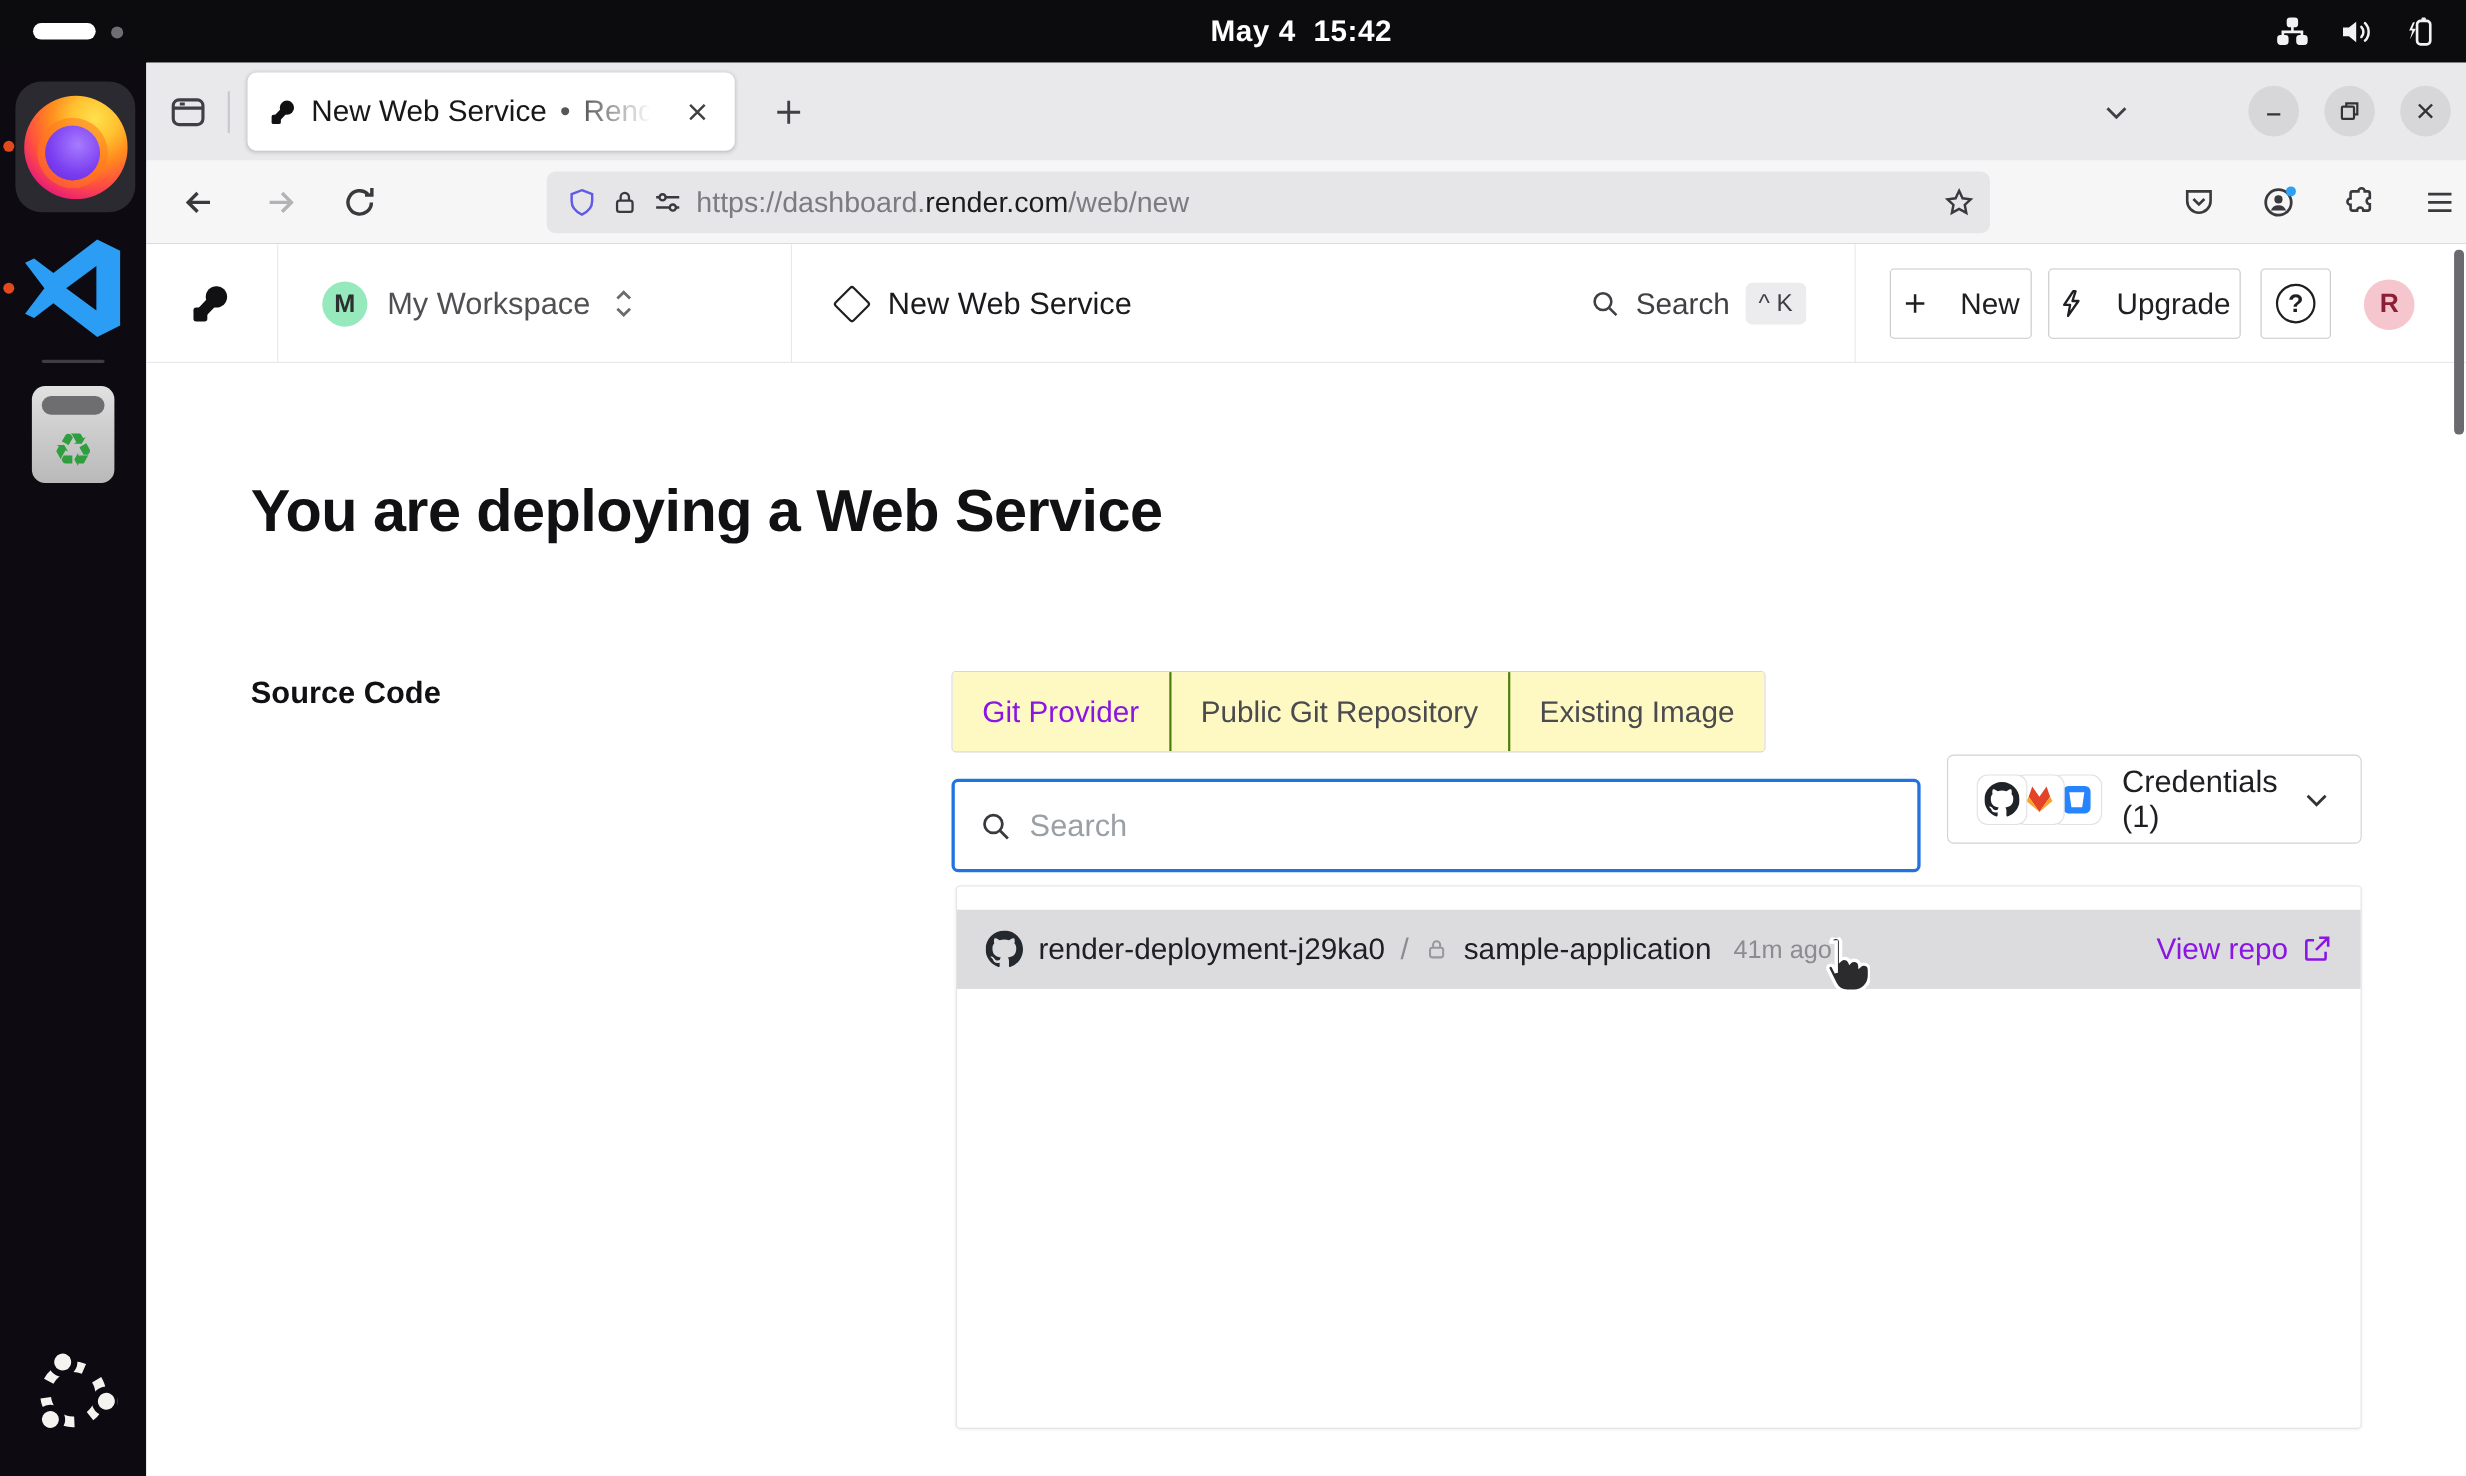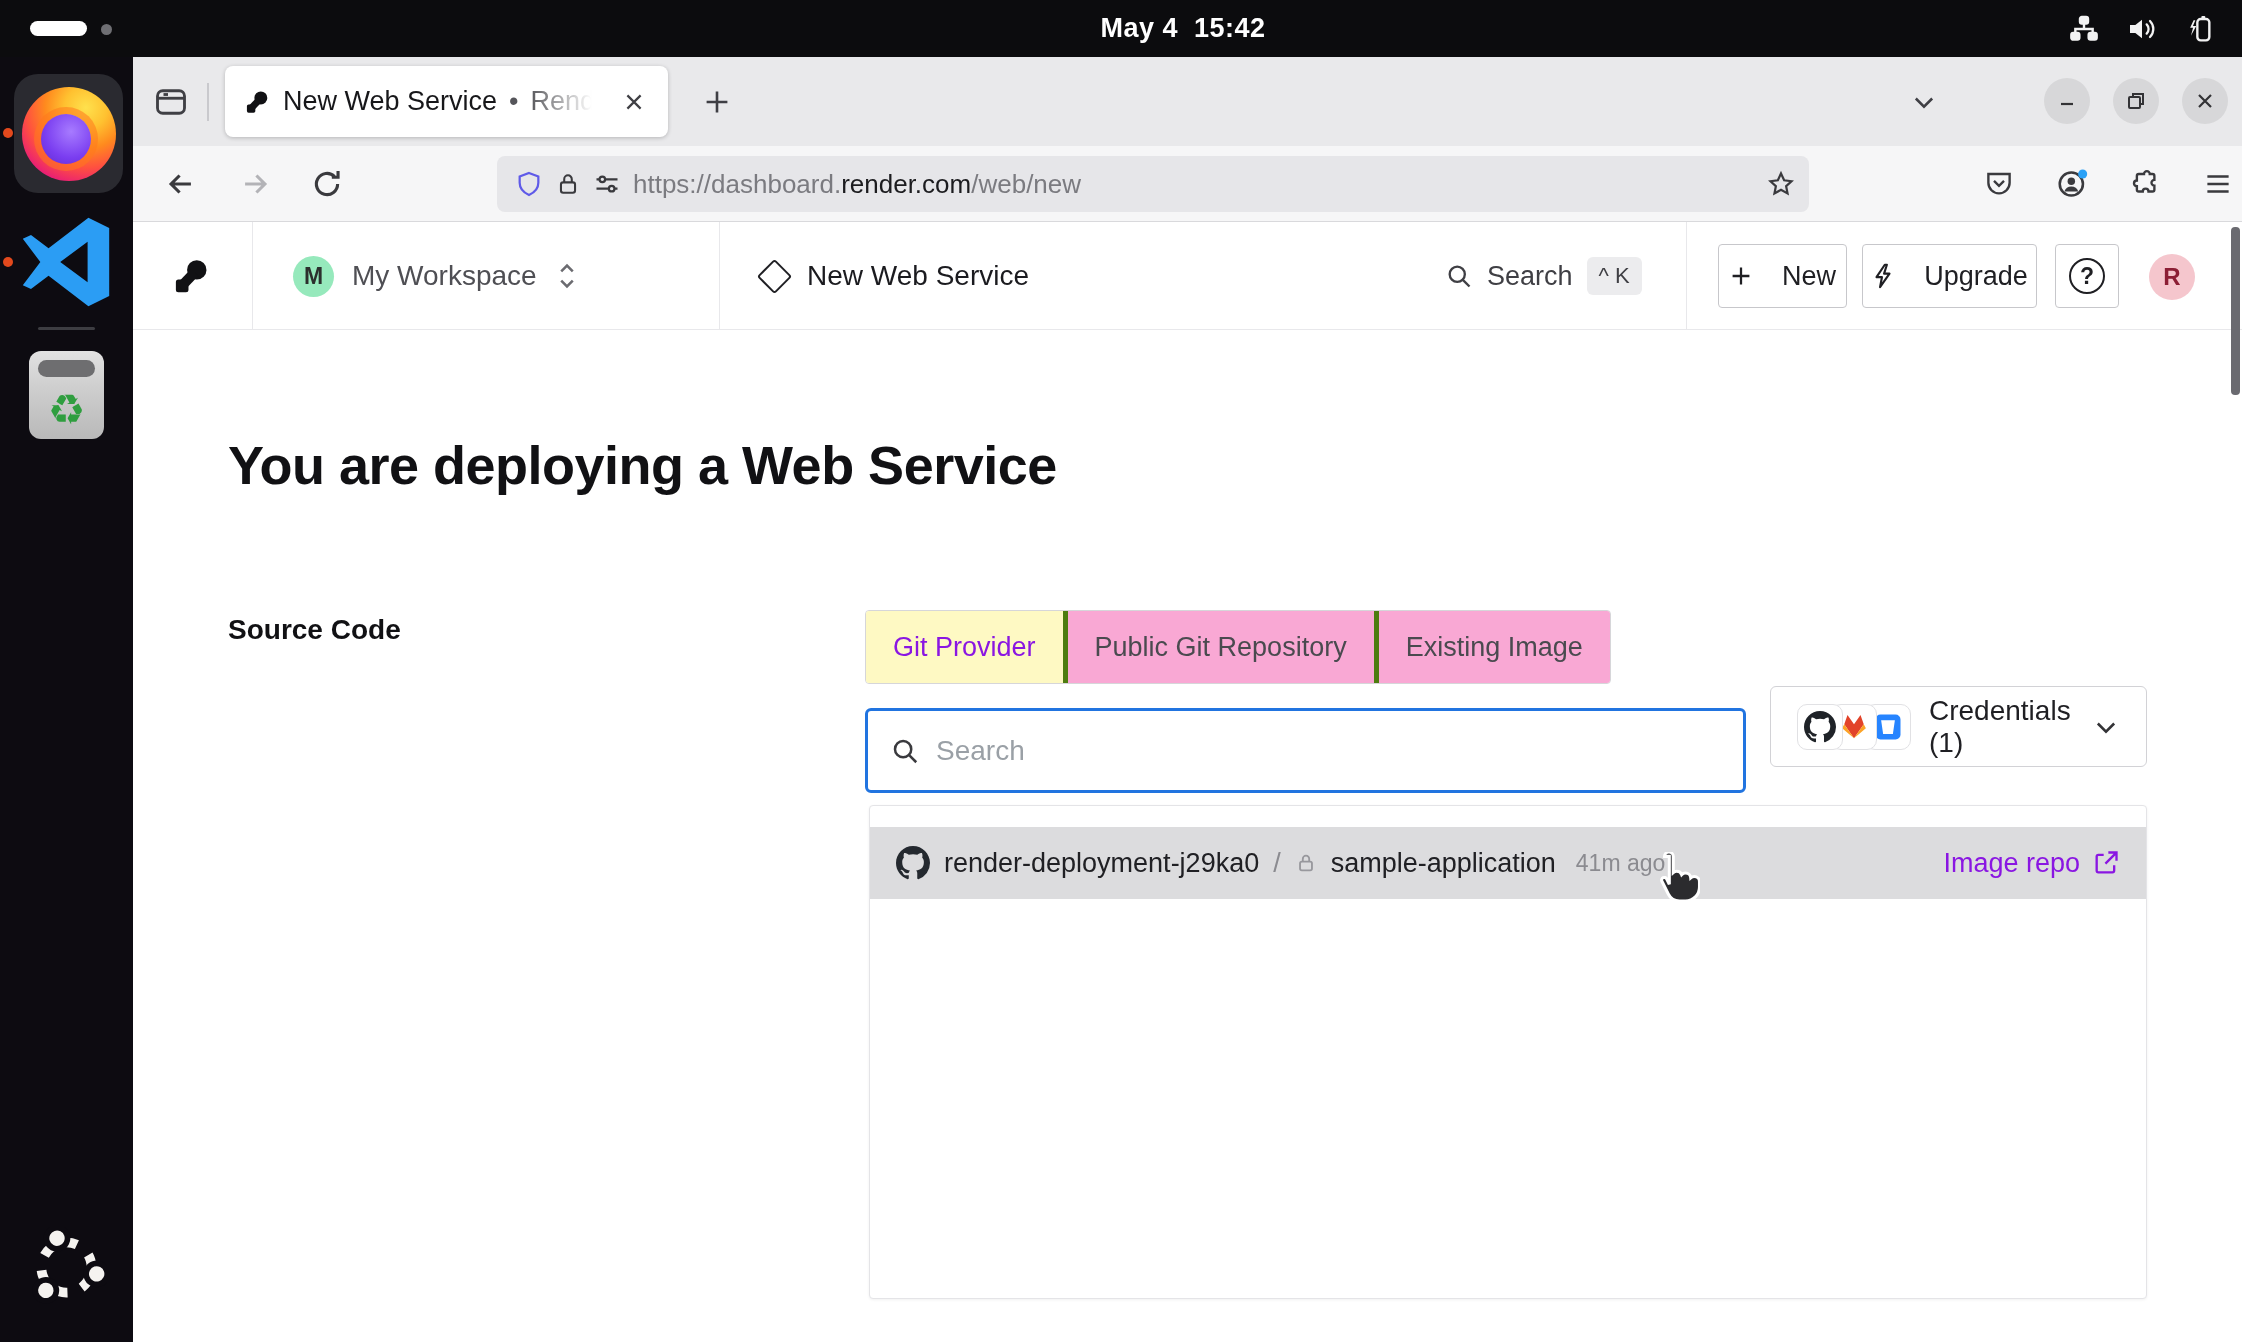--- a/index.html
+++ b/index.html
@@ -81,21 +81,21 @@
   .kbd { background:#ececee; border-radius:6px; padding:6px 12px; font-size:22px; color:#3f3f44; white-space:pre; }
   .hdr-btn { position:absolute; top:22px; height:64px; border:1px solid #c7c7cb; border-radius:4px; background:#fff;
     display:flex; align-items:center; justify-content:center; gap:29px; font-size:27px; color:#1f1f23; }
   .avatar-r { position:absolute; left:2016px; top:32px; width:46px; height:46px; border-radius:50%; background:#f5c6cd;
     color:#8c1f35; display:flex; align-items:center; justify-content:center; font-size:24px; font-weight:600; }
 
   .h1 { position:absolute; left:95px; top:212px; font-size:54px; font-weight:700; color:#111114; letter-spacing:-.5px; }
   .section-label { position:absolute; left:95px; top:392px; font-size:28px; font-weight:700; color:#111114; }
 
   .segs { position:absolute; left:732px; top:388px; height:74px; display:flex; border:1px solid #d6d6d9; border-radius:4px; overflow:hidden; }
-  .seg { display:flex; align-items:center; padding:0 27px; font-size:27px; color:#4a4a4f; background:#f9a8d4; border-left:5px solid #4d7c0f; }
+  .seg { display:flex; align-items:center; padding:0 27px; font-size:27px; color:#4a4a4f; background:#fef9c3; border-left:2px solid #4d7c0f; }
   .seg:first-child { border-left:none; }
   .seg.active { background:#fef9c3; color:#8a16e2; }
 
   .repo-search { position:absolute; left:732px; top:486px; width:881px; height:85px; background:#fff;
     border:3px solid #2174e0; border-radius:6px; display:flex; align-items:center; padding:0 22px; gap:16px; }
   .repo-search input { border:none; outline:none; flex:1; font-size:28px; color:#2a2a2e; background:transparent;
     font-family:"Liberation Sans","DejaVu Sans",sans-serif; }
   .repo-search input::placeholder { color:#9aa0a6; }
 
   .cred-btn { position:absolute; left:1637px; top:464px; width:377px; height:81px; border:1px solid #d2d2d6; border-radius:6px;
@@ -413,21 +413,21 @@
             <span class="repo-owner">render-deployment-j29ka0</span>
             <span class="repo-slash">/</span>
             <svg width="22" height="22" viewBox="0 0 24 24" fill="none" stroke="#98989d" stroke-width="2">
               <rect x="5.5" y="10.5" width="13" height="9.5" rx="2"></rect>
               <path d="M8.5 10.5V7.5a3.5 3.5 0 0 1 7 0v3"></path>
             </svg>
             <span class="repo-name">sample-application</span>
             <span class="repo-time">41m ago</span>
           </div>
           <div class="repo-action">
-            <span>Image repo</span>
+            <span>View repo</span>
             <svg width="28" height="28" viewBox="0 0 24 24" fill="none" stroke="#8a16e2" stroke-width="2">
               <path d="M10 5H5.5A1.5 1.5 0 0 0 4 6.5v12A1.5 1.5 0 0 0 5.5 20h12a1.5 1.5 0 0 0 1.5-1.5V14"></path>
               <path d="M14 3h7v7M20.5 3.5 11.5 12.5"></path>
             </svg>
           </div>
         </div>
       </div>
 
       <div class="scroll-thumb"></div>
 

